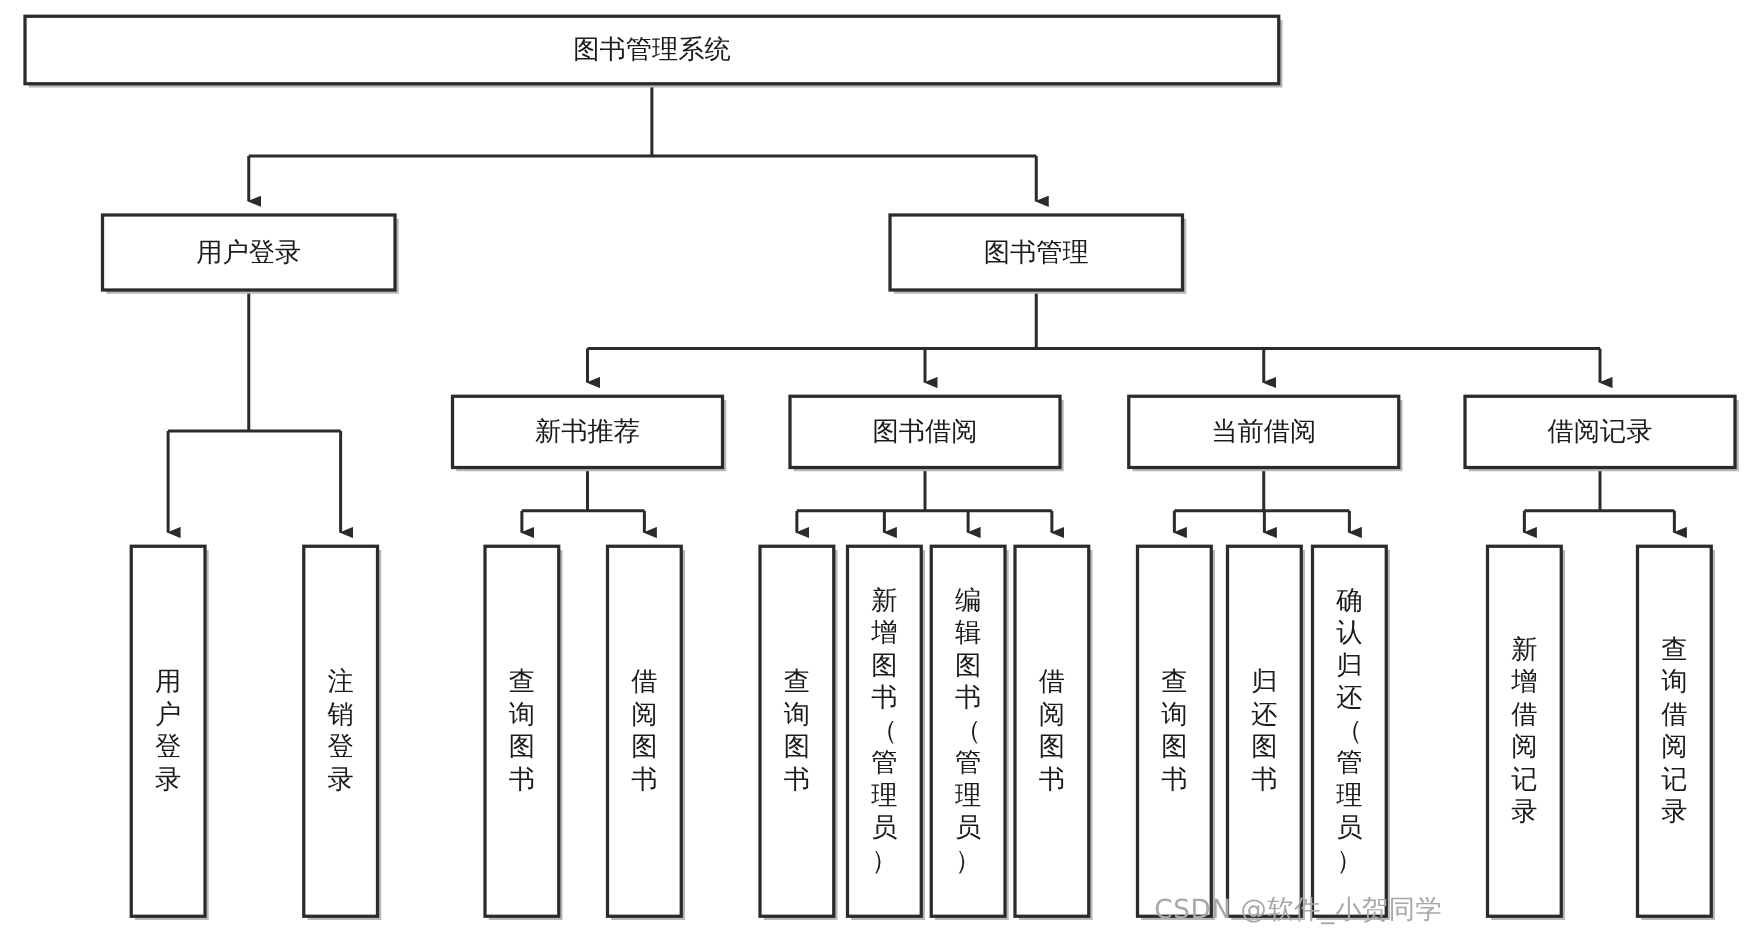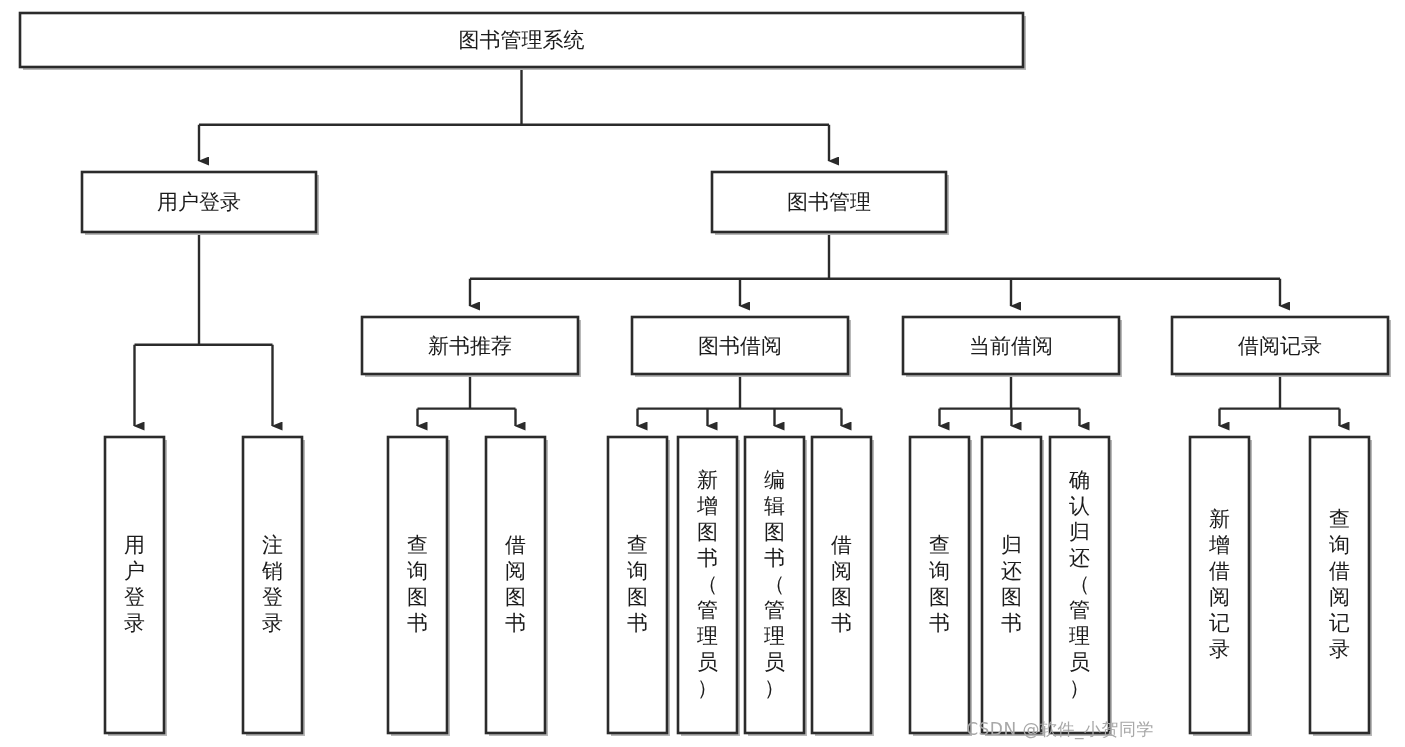--- a/index.html
+++ b/index.html
@@ -56,21 +56,21 @@
     fill: #1b1b1b;
     text-anchor: middle;
     dominant-baseline: middle;
     white-space: pre;
   }
   .watermark {
     position: absolute;
     right: 10px;
     bottom: 6px;
     font-family: "DejaVu Sans", "Liberation Sans", sans-serif;
-    font-size: 17px;
+    font-size: 21px;
     color: #a8a8a8;
     letter-spacing: 0.5px;
     user-select: none;
     pointer-events: none;
   }
 </style>
 </head>
 <body>
 
 <div id="chart-root">

